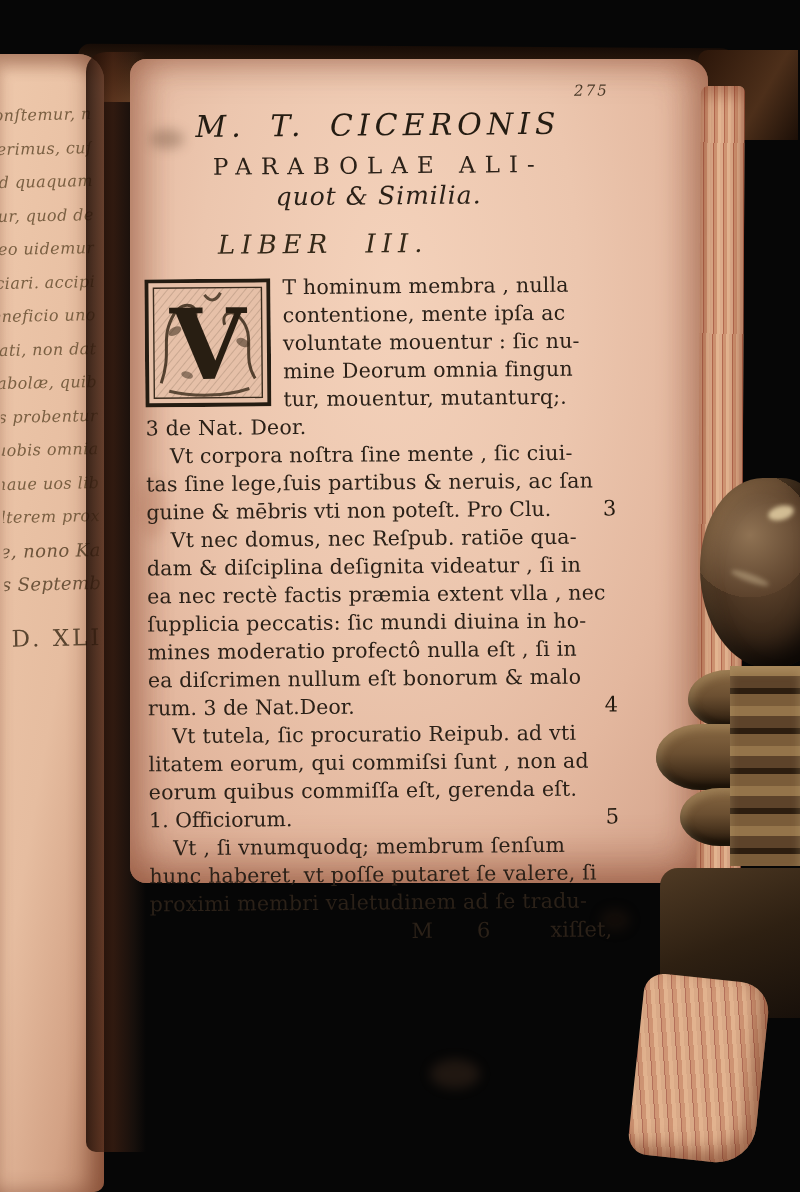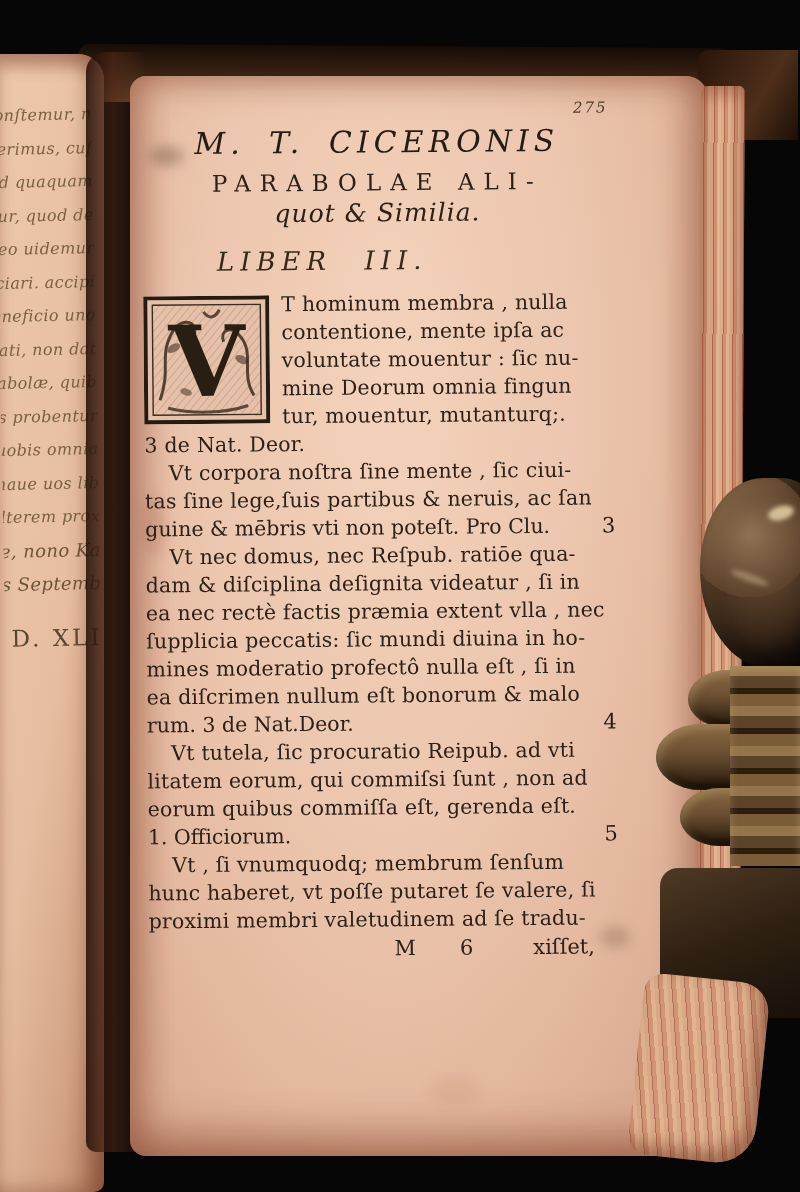--- a/index.html
+++ b/index.html
@@ -26,21 +26,21 @@
   .frag.big{font-size:18px;color:#5f4830;}
   .lp-year{margin-top:24px;font-style:normal;font-size:23px;letter-spacing:3px;color:#5a4530;
     white-space:nowrap;}
 
   
   .gutter{position:absolute;left:86px;top:52px;width:60px;height:1100px;z-index:3;
     background:linear-gradient(90deg,rgba(30,12,4,.85) 0%,rgba(90,45,25,.5) 45%,rgba(120,70,45,.15) 80%,transparent 100%);
     border-radius:20px 0 0 10px;}
 
   
-  .main-page{position:absolute;left:130px;top:76px;width:578px;height:1080px;z-index:4;
+  .main-page{position:absolute;left:130px;top:59px;width:578px;height:824px;z-index:4;
     background:
       radial-gradient(ellipse at 45% 28%, #f4d2bb 0%, #ecc6ae 42%, #e3b79e 70%, #d2a189 100%);
     border-radius:16px 22px 26px 16px;
     box-shadow:inset 0 0 45px rgba(100,45,22,.22), inset -22px 0 30px rgba(130,60,35,.28),
                inset 0 -28px 38px rgba(130,60,35,.32), inset 18px 6px 26px rgba(140,70,45,.22);}
   .stain{position:absolute;border-radius:50%;filter:blur(6px);}
   .stain.s1{left:20px;top:70px;width:34px;height:20px;background:rgba(60,35,18,.28);}
   .stain.s2{left:10px;top:420px;width:26px;height:60px;background:rgba(150,80,50,.18);}
   .stain.s3{left:470px;top:850px;width:30px;height:22px;background:rgba(70,40,20,.2);}
   .stain.s4{left:300px;top:1000px;width:50px;height:30px;background:rgba(180,120,80,.15);}
@@ -57,21 +57,21 @@
     word-spacing:18px;color:#342818;white-space:nowrap;}
   .bodytext{margin-top:14px;}
   .line{font-size:20.5px;line-height:28px;white-space:nowrap;letter-spacing:.2px;}
   .indent{text-indent:24px;}
   .cite-line{display:flex;justify-content:space-between;font-size:20.5px;line-height:28px;white-space:nowrap;}
   .mnum{font-size:21px;color:#231a10;}
   .dropcap{float:left;width:126px;height:128px;margin:5px 12px 2px 0;}
   .sig-line{display:flex;justify-content:flex-end;align-items:baseline;font-size:21px;line-height:30px;}
   .sig-mark{margin-right:44px;}
   .sig-num{margin-right:60px;}
-  .sig-catch{margin-right:24px;}
+  .sig-catch{margin-right:8px;}
 
   
   .fore-edge{position:absolute;left:698px;top:86px;width:44px;height:1068px;z-index:5;
     background:repeating-linear-gradient(90deg,#dcab8a 0 3px,#b36950 3px 4px,#cf9472 4px 7px,#e3b591 7px 10px);
     border-radius:8px 6px 10px 8px;transform:rotate(.3deg);
     box-shadow:inset 0 10px 16px rgba(120,50,30,.4), inset 0 -14px 18px rgba(120,50,30,.45);}
 
   
   .corner-stack{position:absolute;left:636px;top:978px;width:126px;height:182px;z-index:7;
     background:repeating-linear-gradient(80deg,#d9a987 0 4px,#b3705a 4px 5px,#cf9574 5px 9px,#e2b38f 9px 13px);

